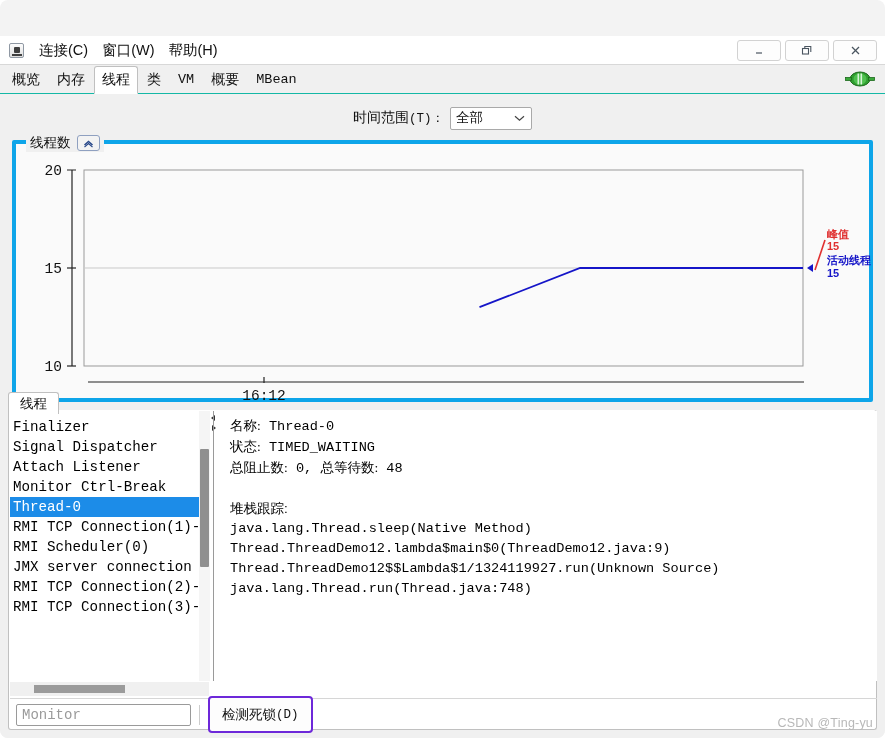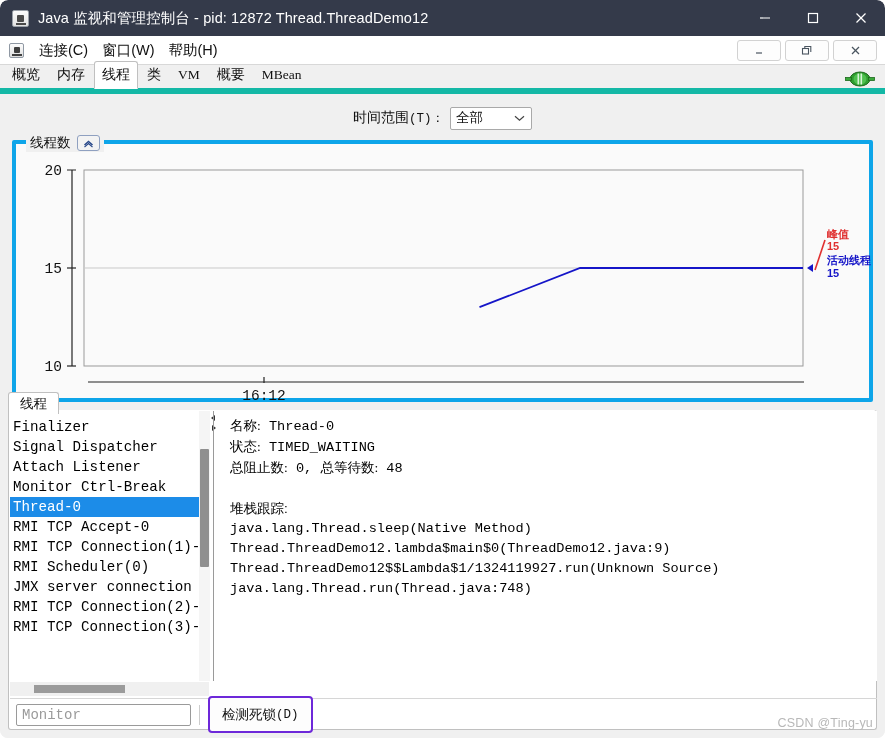--- a/index.html
+++ b/index.html
@@ -101,35 +101,35 @@
     border-radius: 3px;
     display:flex; align-items:center; justify-content:center;
     color:#555; font-size: 11px;
   }
 
   
   .tabstrip {
     position: absolute; top: 65px; left: 0;
     width: 885px; height: 29px;
     background: #f0f0f0;
-    border-bottom: 6px solid #14b8a6;
+    border-bottom: 1px solid #14b8a6;
     display: flex; align-items: flex-end;
     padding-left: 4px;
   }
   .tab {
     font-size: 14px;
     color: #111;
     padding: 4px 7px 5px 7px;
     margin-right: 1px;
     border: 1px solid transparent;
     border-bottom: none;
     white-space: nowrap;
     line-height: 17px;
   }
-  .tab.mono { font-family: Liberation Serif, serif; font-size: 13.5px; }
+  .tab.mono { font-family: Liberation Mono, monospace; font-size: 13.5px; }
   .tab.active {
     background: #ffffff;
     border-color: #c0c0c0;
     border-bottom: 1px solid #ffffff;
     margin-bottom: -1px;
     border-top-left-radius: 3px;
     border-top-right-radius: 3px;
   }
   .conn-indicator {
     position: absolute; right: 10px; top: 5px;
@@ -356,42 +356,20 @@
     color: #b8b8b8;
     letter-spacing: .2px;
   }
   .mono { font-family:"Liberation Mono", monospace; }
 </style>
 </head>
 <body>
 
 <div id="app">
 
-  <div class="titlebar">
-    <div class="tb-icon"></div>
-    <div class="tb-title">Java 监视和管理控制台 - pid: 12872 Thread.ThreadDemo12</div>
-    <div class="tb-btns">
-      <div class="tb-btn">
-        <svg width="12" height="12" viewBox="0 0 12 12">
-            <line x1="1" y1="6" x2="11" y2="6" stroke="#ffffff" stroke-width="1.2"></line>
-          </svg>
-      </div>
-      <div class="tb-btn">
-        <svg width="12" height="12" viewBox="0 0 12 12">
-            <rect x="1.5" y="1.5" width="9" height="9" fill="none" stroke="#ffffff" stroke-width="1.2"></rect>
-          </svg>
-      </div>
-      <div class="tb-btn">
-        <svg width="12" height="12" viewBox="0 0 12 12">
-            <line x1="1.5" y1="1.5" x2="10.5" y2="10.5" stroke="#ffffff" stroke-width="1.2"></line>
-            <line x1="10.5" y1="1.5" x2="1.5" y2="10.5" stroke="#ffffff" stroke-width="1.2"></line>
-          </svg>
-      </div>
-    </div>
-  </div>
 
   <div class="menurow">
     <div class="menu-icon"></div>
     <div class="menu-item">连接(C)</div>
     <div class="menu-item">窗口(W)</div>
     <div class="menu-item">帮助(H)</div>
 
     <div class="inner-btns">
       <div class="inner-btn">
         <svg width="12" height="10" viewBox="0 0 12 10">
@@ -492,21 +470,20 @@
 
       <div class="splitpane">
 
         <div class="thread-list-outer">
           <div class="thread-list" id="thread-list">
               <div class="thread-item">Finalizer</div>
               <div class="thread-item">Signal Dispatcher</div>
               <div class="thread-item">Attach Listener</div>
               <div class="thread-item">Monitor Ctrl-Break</div>
               <div class="thread-item selected">Thread-0</div>
-              <div class="thread-item">RMI TCP Accept-0</div>
               <div class="thread-item">RMI TCP Connection(1)-1</div>
               <div class="thread-item">RMI Scheduler(0)</div>
               <div class="thread-item">JMX server connection t</div>
               <div class="thread-item">RMI TCP Connection(2)-1</div>
               <div class="thread-item">RMI TCP Connection(3)-1</div>
             </div>
           <div class="tl-scrollbar">
             <div class="tl-thumb"></div>
           </div>
         </div>

